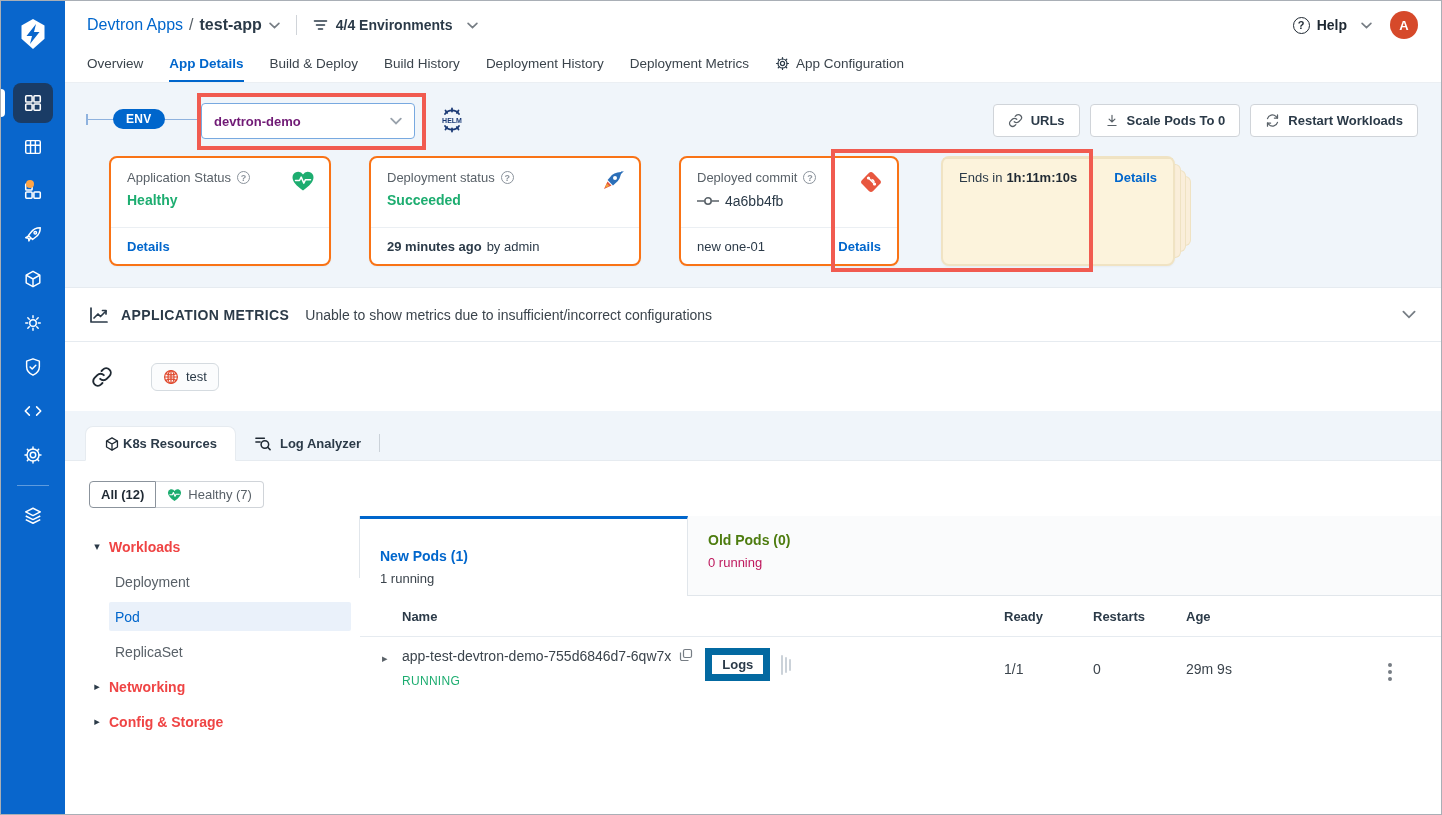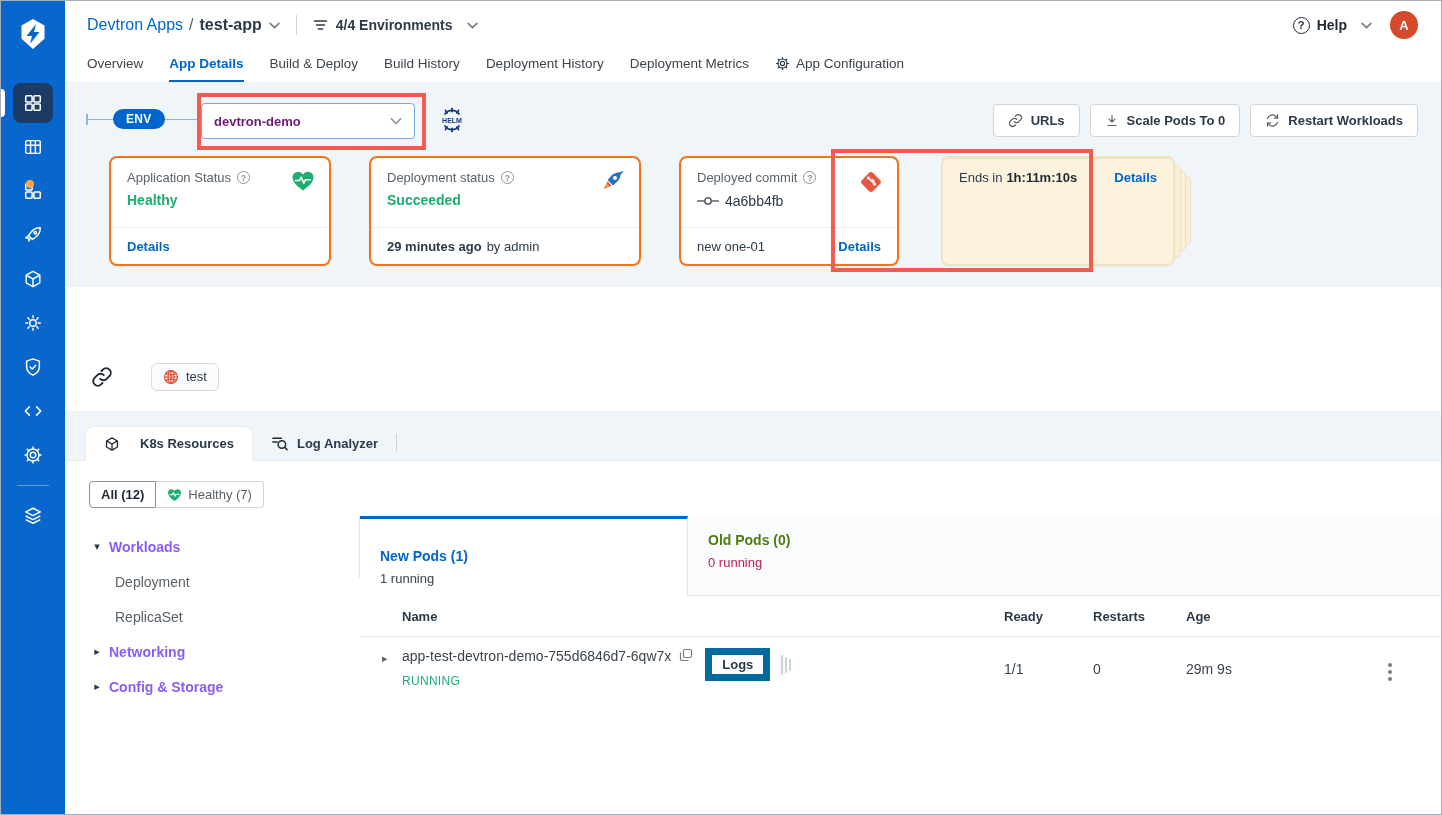--- a/index.html
+++ b/index.html
@@ -78,34 +78,34 @@
   .metrics-msg { font-size:14px; color:#3B444C; }
   .metrics-chev { position:absolute; right:26px; color:#767D84; }
 
   
   .links-row { position:absolute; top:341px; left:0; right:0; height:69px; background:#fff; display:flex; align-items:center; padding-left:26px; }
   .link-chip { margin-left:38px; display:flex; align-items:center; gap:7px; border:1px solid #D5DBE0; background:#FBFCFD; border-radius:6px; padding:5px 11px; font-size:13px; color:#2B3A48; }
 
   
   .res-strip { position:absolute; top:410px; left:0; right:0; height:50px; background:#F0F5FA; border-bottom:1px solid #E6EBF0; }
   .res-tabs { position:absolute; bottom:-1px; left:20px; display:flex; align-items:flex-end; }
-  .res-tab1 { height:35px; background:#fff; border:1px solid #E6EBF0; border-bottom:1px solid #fff; border-radius:8px 8px 0 0; display:flex; align-items:center; gap:20px; padding:0 18px; font-size:13px; font-weight:700; color:#2B3A48; }
+  .res-tab1 { height:35px; background:#fff; border:1px solid #E6EBF0; border-bottom:1px solid #fff; border-radius:8px 8px 0 0; display:flex; align-items:center; gap:3px; padding:0 18px; font-size:13px; font-weight:700; color:#2B3A48; }
   .res-tab2 { height:35px; display:flex; align-items:center; gap:9px; padding:0 18px; font-size:13px; font-weight:600; color:#2B3A48; }
   .res-div { width:1px; height:18px; background:#CBD2D9; margin-bottom:9px; }
 
   
   .content { position:absolute; top:460px; left:0; right:0; bottom:0; background:#fff; }
   .filters { position:absolute; top:20px; left:24px; display:inline-flex; }
   .f-all { border:1px solid #8B939C; border-radius:4px 0 0 4px; background:#fff; font-weight:700; font-size:13px; color:#1F2933; padding:5px 11px; z-index:1; }
   .f-healthy { border:1px solid #D0D4D9; border-left:none; border-radius:0 4px 4px 0; background:#fff; font-size:13px; color:#596168; padding:5px 11px; display:flex; align-items:center; gap:6px; }
 
   .tree { position:absolute; top:68px; left:0; width:294px; }
   .tree-row { height:35px; display:flex; align-items:center; font-size:14px; }
   .tree-caret { width:24px; text-align:center; color:#2B3A48; font-size:11px; margin-left:20px; }
-  .tree-group { font-weight:700; color:#8b5cf6; }
+  .tree-group { font-weight:700; color:#ef4444; }
   .tree-child { padding-left:50px; color:#596168; }
   .tree-child.selected { background:#EAF1FA; color:#0066CC; margin:3px 8px 3px 44px; padding-left:6px; height:29px; border-radius:2px; }
 
   .v-divider { position:absolute; left:294px; top:55px; bottom:0; width:1px; background:#E1E6EB; }
 
   .pods-panel { position:absolute; left:295px; top:55px; right:0; bottom:0; }
   .pod-tabs { position:relative; height:80px; background:#FAFBFC; border-bottom:1px solid #E1E6EB; }
   .pod-tab-new { position:absolute; left:0; top:0; width:328px; height:80px; background:#fff; border-top:3px solid #0066CC; border-right:1px solid #E1E6EB; padding:29px 20px; }
   .pod-tab-new .t1 { color:#0066CC; font-weight:700; font-size:14px; }
   .pod-tab-new .t2 { margin-top:7px; font-size:13px; color:#3B444C; }
@@ -424,20 +424,34 @@
           <div class="card-foot">
             <span>Ends in</span>
             <span style="font-weight:700;color:#1F2933;margin-left:4px;">1h:11m:10s</span>
             <span class="blue-link" style="margin-left:auto;">Details</span>
           </div>
         </div>
       </div>
     </div>
   </div>
 
+  <div class="metrics-bar">
+    <svg width="20" height="18" viewBox="0 0 20 18" fill="none" stroke="#2B3A48" stroke-width="1.7" stroke-linecap="round" stroke-linejoin="round">
+        <path d="M2 2v14h16"></path>
+        <path d="M5 12l4-4 2.5 2.5L17 5"></path>
+        <path d="M13.5 4.5H17V8"></path>
+      </svg>
+    <span class="metrics-title">APPLICATION METRICS</span>
+    <span class="metrics-msg">Unable to show metrics due to insufficient/incorrect configurations</span>
+    <span class="metrics-chev">
+        <svg width="14" height="9" viewBox="0 0 10 6">
+          <path d="M1 1l4 4 4-4" fill="none" stroke="currentColor" stroke-width="1.3" stroke-linecap="round"></path>
+        </svg>
+      </span>
+  </div>
 
   <div class="links-row">
     <svg width="22" height="22" viewBox="0 0 24 24" fill="none" stroke="#1F2933" stroke-width="2.1" stroke-linecap="round">
         <path d="M10 14a5 5 0 0 0 7.1 0l3-3a5 5 0 0 0-7.1-7.1L11.5 5.4"></path>
         <path d="M14 10a5 5 0 0 0-7.1 0l-3 3a5 5 0 0 0 7.1 7.1l1.5-1.5"></path>
       </svg>
     <span class="link-chip">
       <svg width="16" height="16" viewBox="0 0 16 16" fill="none" stroke="#E0492E" stroke-width="1.2">
           <circle cx="8" cy="8" r="6.4"></circle>
           <path d="M1.6 8h12.8M8 1.6v12.8"></path>
@@ -480,20 +494,21 @@
         <span>Healthy (7)</span>
       </span>
     </span>
 
     <div class="tree">
       <div class="tree-row">
         <span class="tree-caret">▾</span>
         <span class="tree-group">Workloads</span>
       </div>
       <div class="tree-row tree-child">Deployment</div>
+      <div class="tree-row tree-child selected">Pod</div>
       <div class="tree-row tree-child">ReplicaSet</div>
       <div class="tree-row">
         <span class="tree-caret">▸</span>
         <span class="tree-group">Networking</span>
       </div>
       <div class="tree-row">
         <span class="tree-caret">▸</span>
         <span class="tree-group">Config &amp; Storage</span>
       </div>
     </div>

